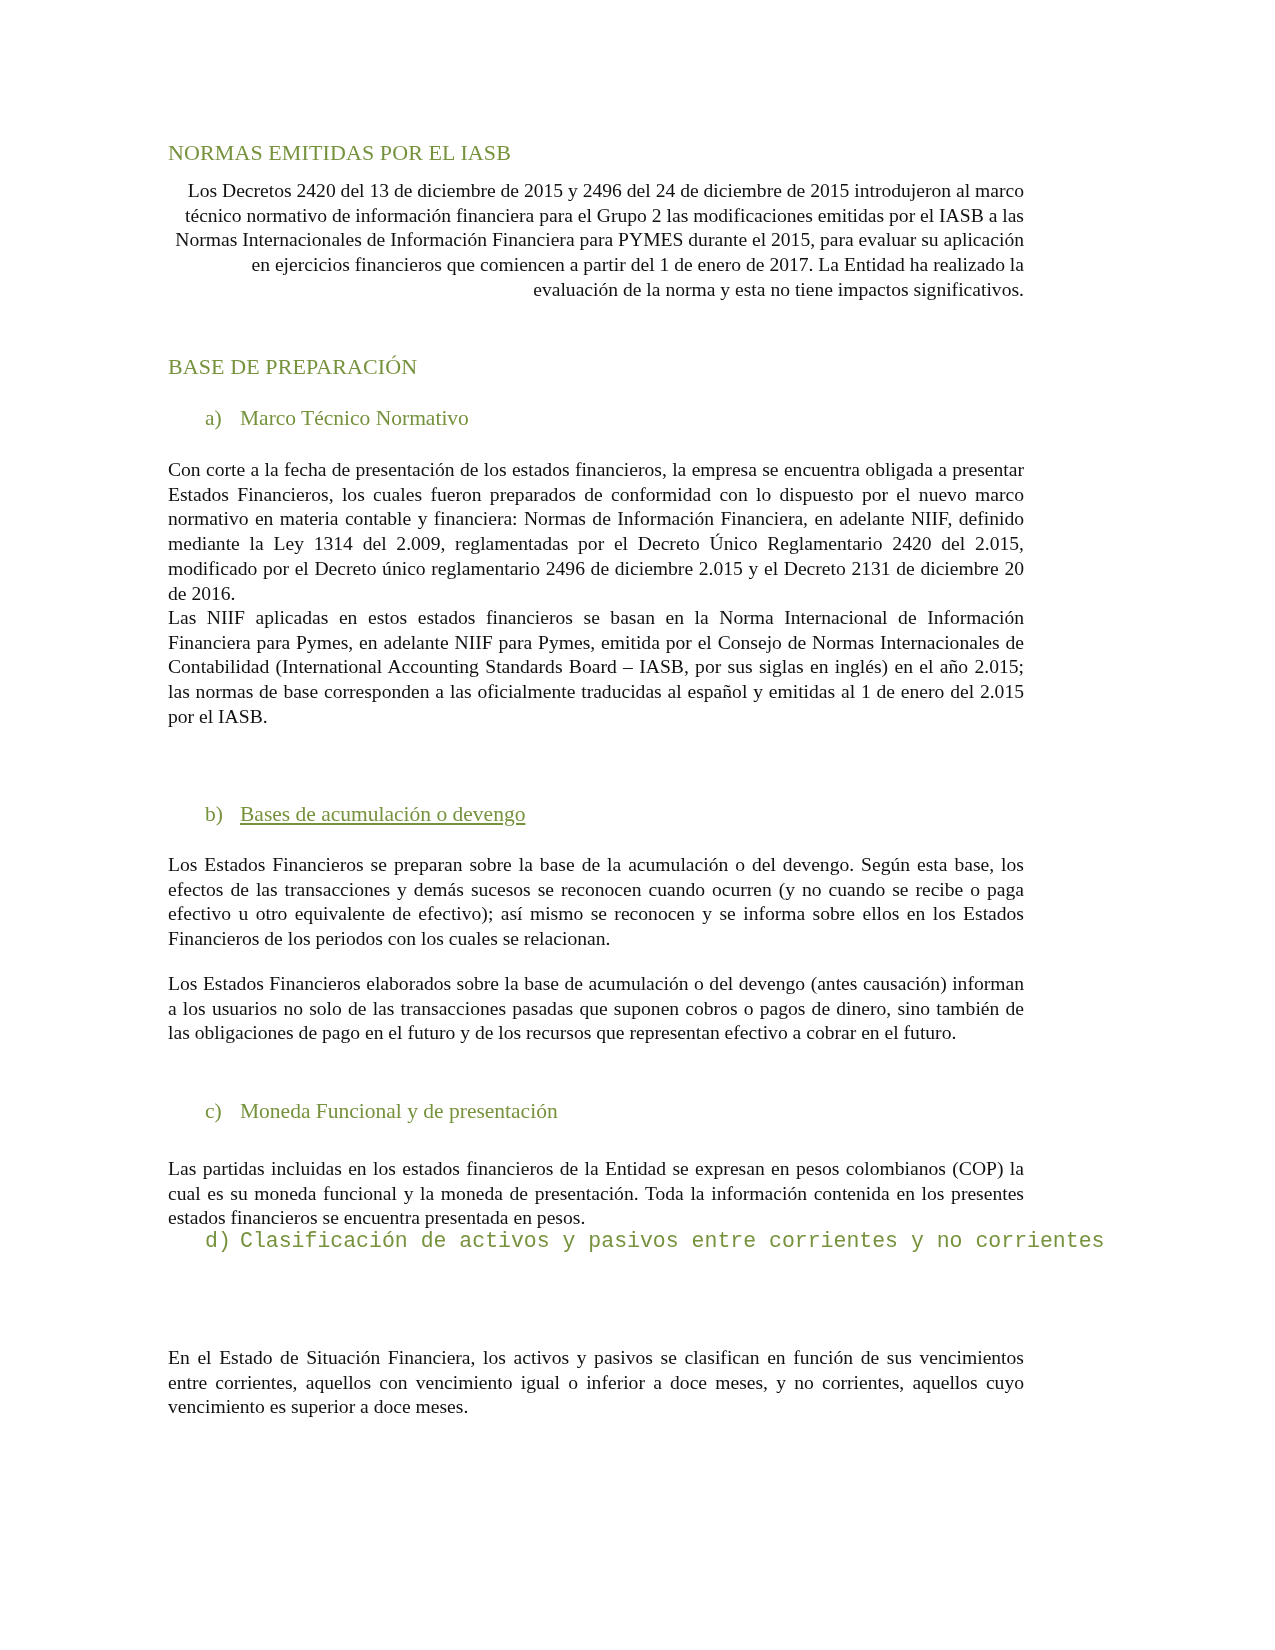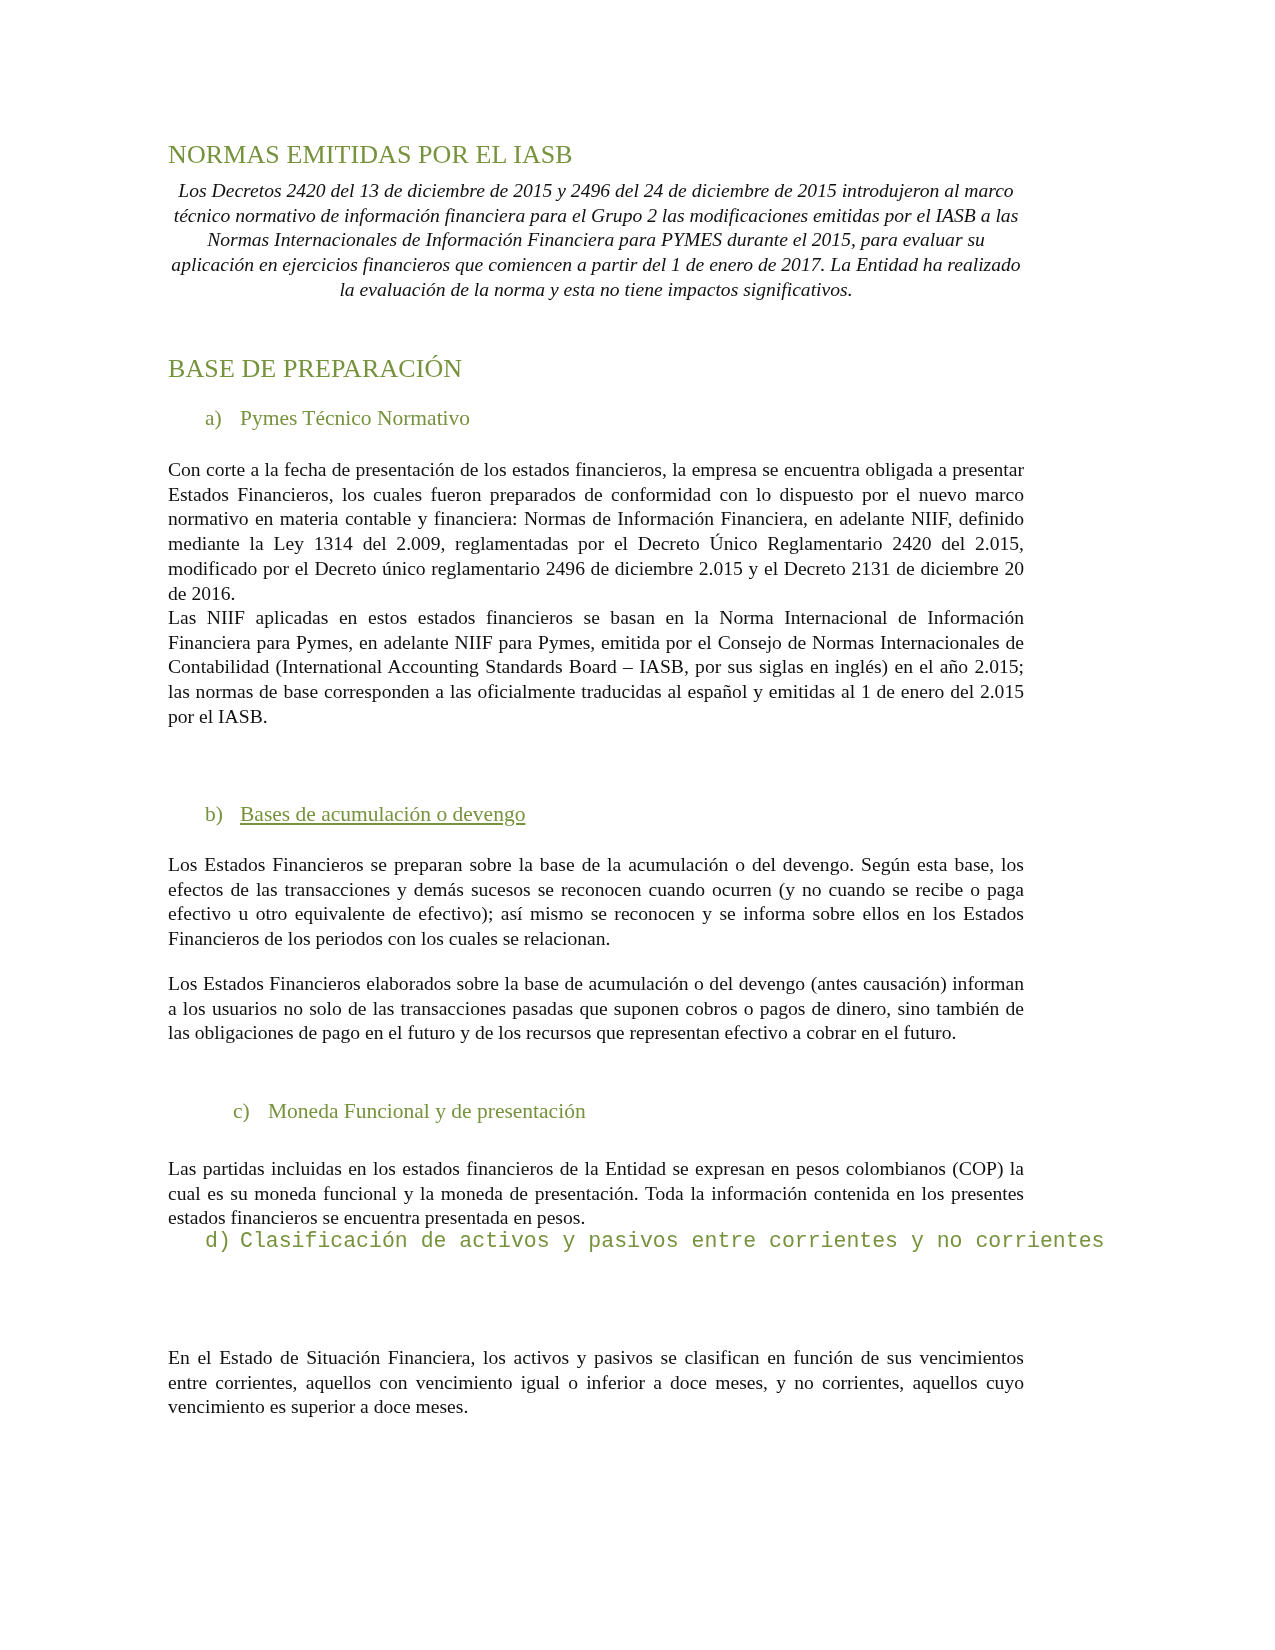--- a/index.html
+++ b/index.html
@@ -17,21 +17,21 @@
     }
     .page {
       position: absolute;
       left: 168px;
       top: 0;
       width: 856px;
     }
     .h1 {
       position: absolute;
       left: 0;
-      font-size: 26px;
+      font-size: 22px;
       color: #76923c;
       letter-spacing: 0.1px;
       white-space: nowrap;
     }
     .h2 {
       position: absolute;
       left: 37px;
       font-size: 21.5px;
       color: #76923c;
       white-space: nowrap;
@@ -42,50 +42,49 @@
     }
     .para {
       position: absolute;
       left: 0;
       width: 856px;
       font-size: 19.6px;
       line-height: 24.7px;
       text-align: justify;
     }
     .para.left {
-      text-align: center;
-      font-style: italic;
+      text-align: right;
     }
   </style>
 </head>
 <body>
 
 <div class="page">
 
   <div class="h1" style="top:140px;">NORMAS EMITIDAS POR EL IASB</div>
 
   <div class="para left" style="top:179px;">Los Decretos 2420 del 13 de diciembre de 2015 y 2496 del 24 de diciembre de 2015 introdujeron al marco técnico normativo de información financiera para el Grupo 2 las modificaciones emitidas por el IASB a las Normas Internacionales de Información Financiera para PYMES durante el 2015, para evaluar su aplicación en ejercicios financieros que comiencen a partir del 1 de enero de 2017. La Entidad ha realizado la evaluación de la norma y esta no tiene impactos significativos.</div>
 
   <div class="h1" style="top:354px;text-align:center;">BASE DE PREPARACIÓN</div>
 
   <div class="h2" style="top:406px;">
-    <span class="mark">a)</span><span>Pymes Técnico Normativo</span>
+    <span class="mark">a)</span><span>Marco Técnico Normativo</span>
   </div>
 
   <div class="para" style="top:458px;">Con corte a la fecha de presentación de los estados financieros, la empresa  se encuentra obligada a presentar Estados Financieros, los cuales fueron preparados de conformidad con lo dispuesto por el nuevo marco normativo en materia contable y financiera: Normas de Información Financiera, en adelante NIIF, definido mediante la Ley 1314 del 2.009, reglamentadas por el Decreto Único Reglamentario 2420 del 2.015, modificado por el Decreto único reglamentario 2496 de diciembre 2.015 y el Decreto 2131 de diciembre 20 de 2016.</div>
   <div class="para" style="top:606px;">Las NIIF aplicadas en estos estados financieros se basan en la Norma Internacional de Información Financiera para Pymes, en adelante NIIF para Pymes, emitida por el Consejo de Normas Internacionales de Contabilidad (International Accounting Standards Board – IASB, por sus siglas en inglés) en el año 2.015; las normas de base corresponden a las oficialmente traducidas al español y emitidas al 1 de enero del 2.015 por el IASB.</div>
 
   <div class="h2" style="top:802px;text-decoration:underline;">
     <span class="mark">b)</span><span>Bases de acumulación o devengo</span>
   </div>
 
   <div class="para" style="top:853px;">Los Estados Financieros se preparan sobre la base de la acumulación o del devengo.  Según esta base, los efectos de las transacciones y demás sucesos se reconocen cuando ocurren (y no cuando se recibe o paga efectivo u otro equivalente de efectivo); así mismo se reconocen y se informa sobre ellos en los Estados Financieros de los periodos con los cuales se relacionan.</div>
   <div class="para" style="top:972px;">Los Estados Financieros elaborados sobre la base de acumulación o del devengo (antes causación) informan a los usuarios no solo de las transacciones pasadas que suponen cobros o pagos de dinero, sino también de las obligaciones de pago en el futuro y de los recursos que representan efectivo a cobrar en el futuro.</div>
 
-  <div class="h2" style="top:1099px;margin-left:28px;">
+  <div class="h2" style="top:1099px;">
     <span class="mark">c)</span><span>Moneda Funcional y de presentación</span>
   </div>
 
   <div class="para" style="top:1149px;margin-top:8px;">Las partidas incluidas en los estados financieros de la Entidad se expresan en pesos colombianos (COP) la cual es su moneda funcional y la moneda de presentación. Toda la información contenida en los presentes estados financieros se encuentra presentada en pesos.</div>
 
   <div class="h2" style="top:1229px;font-family:Liberation Mono, monospace;">
     <span class="mark">d)</span><span>Clasificación de activos y pasivos entre corrientes y no corrientes</span>
   </div>
 
   <div class="para" style="top:1346px;">En el Estado de Situación Financiera, los activos y pasivos se clasifican en función de sus vencimientos entre corrientes, aquellos con vencimiento igual o inferior a doce meses, y no corrientes, aquellos cuyo vencimiento es superior a doce meses.</div>

